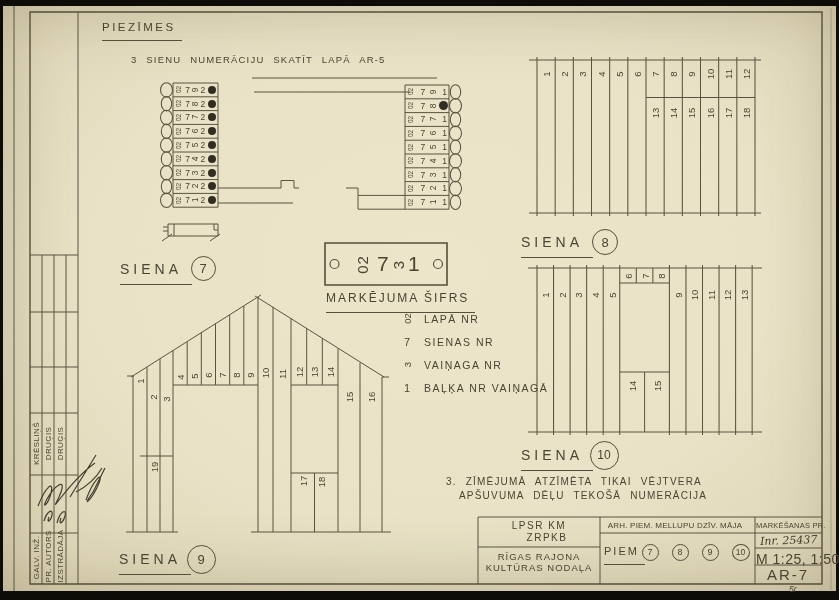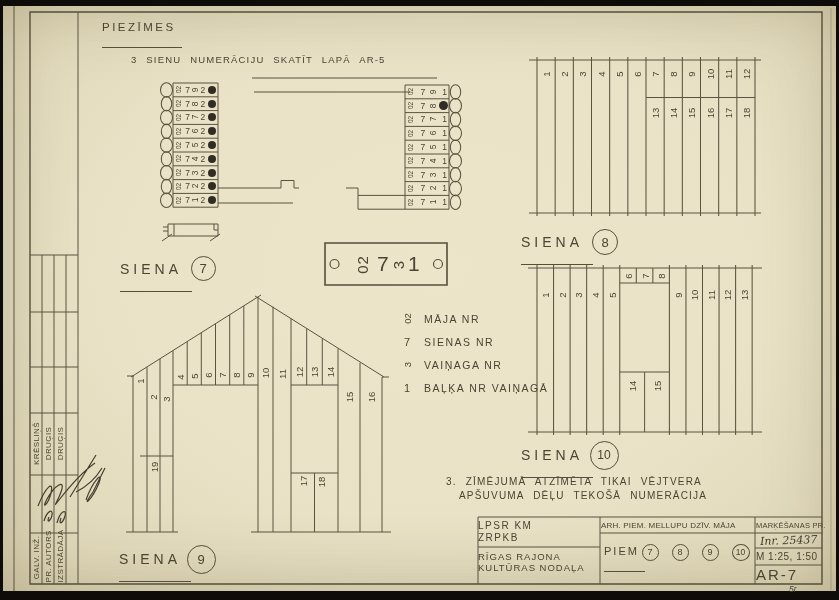--- a/index.html
+++ b/index.html
@@ -3,42 +3,42 @@
 <meta charset="utf-8">
 <style>
   html,body{margin:0;padding:0;background:#0e0c08;}
   .sheet{position:relative;width:839px;height:600px;background:#0e0c08;overflow:hidden;
          font-family:"Liberation Sans",sans-serif;}
   .paper{position:absolute;left:3px;top:6px;width:833px;height:585px;
          background:radial-gradient(ellipse at 52% 45%, #ece5ca 0%, #e9e2c6 55%, #dcd3b4 100%);
          box-shadow:inset 0 0 70px rgba(110,95,60,.32);}
   svg.lines{position:absolute;left:0;top:0;}
   .t{position:absolute;color:#4a4433;white-space:nowrap;}
-  .u{border-bottom:1.5px solid #564f3b;padding-bottom:14px;}
+  .u{border-bottom:1.5px solid #564f3b;padding-bottom:7px;}
   .circ{position:absolute;border:1.4px solid #564f3b;border-radius:50%;
         display:flex;align-items:center;justify-content:center;color:#4a4433;box-sizing:border-box;}
   .dot{display:inline-block;width:8px;height:8px;border-radius:50%;background:#322d24;}
   .brow{position:absolute;display:flex;align-items:center;justify-content:space-between;
         color:#4a4433;height:13.8px;box-sizing:border-box;padding:0 2px;}
   .brow .b1{font-size:6.5px;display:inline-block;transform:rotate(-90deg);letter-spacing:0;}
   .brow .b2{font-size:8.5px;letter-spacing:0;}
   .brow .b3{font-size:8.5px;display:inline-block;transform:rotate(-90deg);letter-spacing:0;}
   .gnum{position:absolute;font-size:9.5px;color:#4a4433;
         transform:translate(-50%,-50%) rotate(-90deg);letter-spacing:0;}
   .scode{position:absolute;display:flex;align-items:center;justify-content:center;color:#4a4433;gap:5px;}
   .scode .r{display:inline-block;font-size:15px;transform:rotate(-90deg);letter-spacing:1px;}
   .scode .s{font-size:21px;}
   .lrow{position:absolute;display:flex;align-items:center;gap:8px;color:#4a4433;height:15px;}
   .lrow .key{width:18px;text-align:center;font-size:11px;}
   .lrow .key.rot{display:inline-block;transform:rotate(-90deg);font-size:9.5px;}
   .lrow .lab{font-size:10.5px;letter-spacing:1.5px;}
   .vtext{position:absolute;width:50px;text-align:center;transform:rotate(-90deg);
          font-size:8px;letter-spacing:.4px;color:#4a4433;white-space:nowrap;}
   .note{font-size:9.5px;letter-spacing:1.2px;word-spacing:5px;}
-  .tbc{}
+  .tbc{text-align:center;}
 </style>
 </head>
 <body>
 
 <div class="sheet">
   <div class="paper"></div>
 
   <svg class="lines" width="839" height="600" viewBox="0 0 839 600">
 
     <path d="M30,12 H822 V584 H30 Z" fill="none" stroke="#564f3b" stroke-width="1.4"></path>
@@ -151,24 +151,25 @@
 
   <div class="t u" style="left:521px;top:447px;font-size:14px;letter-spacing:4px;padding-right:10px;">SIENA</div>
   <div class="circ" style="left:589.5px;top:440.5px;width:29px;height:29px;font-size:12px;">10</div>
 
   <div class="scode" style="left:336px;top:244px;width:101px;height:40px;">
     <span class="r">02</span>
     <span class="s">7</span>
     <span class="r">3</span>
     <span class="s">1</span>
   </div>
+  <div class="t u" style="left:326px;top:291px;font-size:12px;letter-spacing:2px;padding-right:6px;">MARKĒJUMA ŠIFRS</div>
 
   <div class="lrow" style="top:311px;left:398px;">
     <span class="key rot">02</span>
-    <span class="lab">MĀJA NR</span>
+    <span class="lab">LAPĀ NR</span>
   </div>
   <div class="lrow" style="top:334px;left:398px;">
     <span class="key">7</span>
     <span class="lab">SIENAS NR</span>
   </div>
   <div class="lrow" style="top:357px;left:398px;">
     <span class="key rot">3</span>
     <span class="lab">VAIŅAGA NR</span>
   </div>
   <div class="lrow" style="top:380px;left:398px;">
@@ -182,21 +183,21 @@
   <div class="t tbc" style="left:478px;top:562px;width:122px;font-size:9.5px;letter-spacing:1px;">KULTŪRAS NODAĻA</div>
   <div class="t tbc" style="left:601px;top:521px;width:148px;font-size:8px;letter-spacing:.2px;">ARH. PIEM. MELLUPU DZĪV. MĀJA</div>
   <div class="t tbc" style="left:756px;top:521px;width:64px;font-size:7.5px;letter-spacing:.2px;">MARĶĒŠANAS PR.</div>
   <div class="t" style="left:760px;top:534px;font-size:11px;font-family:'DejaVu Serif',serif;font-style:italic;transform:rotate(-2deg);color:#3f3a2c;">Inr. 25437</div>
   <div class="t u" style="left:604px;top:545px;font-size:11px;letter-spacing:2px;padding-right:6px;">PIEM</div>
   <div class="circ" style="left:641.5px;top:543.5px;width:17px;height:17px;font-size:9px;">7</div>
   <div class="circ" style="left:671.5px;top:543.5px;width:17px;height:17px;font-size:9px;">8</div>
   <div class="circ" style="left:701.5px;top:543.5px;width:17px;height:17px;font-size:9px;">9</div>
   <div class="circ" style="left:731.5px;top:543.5px;width:18px;height:17px;font-size:8.5px;">10</div>
   <div class="t u" style="left:604px;top:564px;font-size:11px;letter-spacing:2px;padding-right:6px;margin-top:48px;">MARKĒJUMS</div>
-  <div class="t tbc" style="left:756px;top:551px;width:84px;font-size:10px;letter-spacing:.5px;">M 1:25, 1:50</div>
+  <div class="t tbc" style="left:756px;top:551px;width:76px;font-size:14px;letter-spacing:.5px;">M 1:25, 1:50</div>
   <div class="t tbc" style="left:756px;top:566px;width:64px;font-size:15px;letter-spacing:2px;">AR-7</div>
   <div class="t" style="left:789px;top:584px;font-size:8.5px;font-style:italic;">5r</div>
 
   <div class="vtext" style="left:11px;top:553px;">GALV. INŽ.</div>
   <div class="vtext" style="left:23px;top:553px;">PR. AUTORS</div>
   <div class="vtext" style="left:35px;top:553px;">IZSTRĀDĀJA</div>
   <div class="vtext" style="left:11px;top:439px;">KRĒSLIŅŠ</div>
   <div class="vtext" style="left:23px;top:439px;">DRUĢIS</div>
   <div class="vtext" style="left:35px;top:439px;">DRUĢIS</div>
 <div class="brow" style="left: 173px; top: 83px; width: 45px;">

